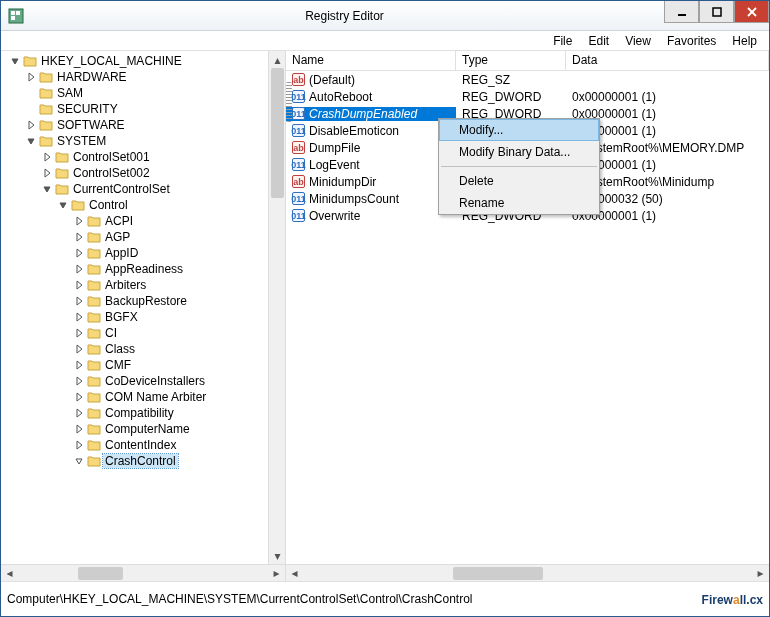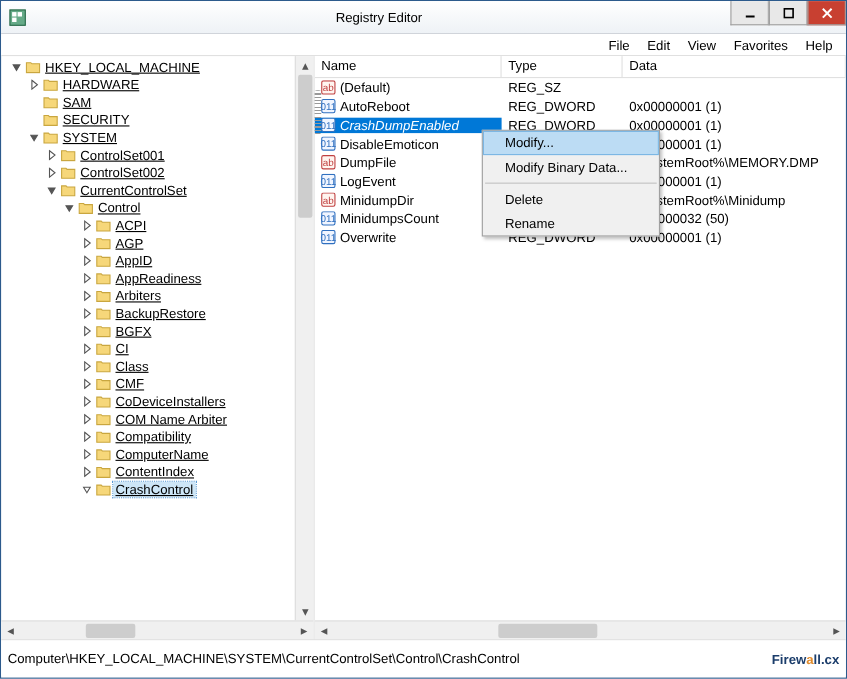--- a/index.html
+++ b/index.html
@@ -40,35 +40,35 @@
 .col-data { flex: 1; }
 .list-body { position: relative; }
 .row { display: flex; height: 17px; align-items: center; }
 .row .cell { padding: 0 6px; white-space: nowrap; overflow: hidden; }
 .row .name { width: 170px; display: flex; align-items: center; gap: 4px; }
 .row .type { width: 110px; }
 .row .data { flex: 1; }
 .row.selected .name { background: #0078d7; color: #fff; }
 .row.selected .name span:last-child { color:#fff;font-style:italic; }
 
-.val-icon { width: 13px; height: 13px; display: inline-flex; align-items:center; justify-content:center; font-size:9px; font-weight:normal; border:1px solid; border-radius:2px; }
+.val-icon { width: 13px; height: 13px; display: inline-flex; align-items:center; justify-content:center; font-size:9px; font-weight:bold; border:1px solid; border-radius:2px; }
 .val-icon.str { border-color:#c04040; color:#c04040; background:#fff5f0; }
 .val-icon.bin { border-color:#3070c0; color:#3070c0; background:#f0f5ff; }
 
 .list-hscroll { position: absolute; bottom: 0; left: 0; right: 0; height: 17px; background: #f0f0f0; border-top: 1px solid #ddd; display:flex; align-items:center; }
 .list-hscroll .thumb { width: 90px; height: 13px; background: #cdcdcd; margin-left: 150px; border-radius: 2px; }
 .list-hscroll .arrow { width:17px; height:17px; display:flex; align-items:center; justify-content:center; color:#555; }
 .list-hscroll .sp { flex:1; }
 
 
 .split-grip { position: absolute; left: 286px; top: 82px; width: 6px; height: 40px; background: repeating-linear-gradient(#999 0 1px, transparent 1px 3px); border-radius:2px; }
 
 
 .tree ul { list-style: none; padding-left: 16px; }
-.tree > ul { padding-left: 0; text-decoration: underline; }
+.tree > ul { padding-left: 0; }
 .tree li { white-space: nowrap; }
 .node { display: flex; align-items: center; height: 16px; cursor: default; gap: 2px; }
 .expander { width: 12px; height: 12px; display: inline-flex; align-items:center; justify-content:center; color:#555; }
 .expander.none { visibility: hidden; }
 .expander svg { display:block; }
 .folder-icon { width: 14px; height: 12px; display:inline-block; }
 .folder-icon svg { display:block; }
 .node .label { padding: 0 2px; }
 .node.selected .label { background: #cde6f7; outline: 1px dotted #5a9bd4; }
 
@@ -174,20 +174,35 @@
                 </li>
                 <li>
                   <div class="node">
                     <span class="expander none"></span>
                     <span class="folder-icon">
                       <svg width="14" height="12">
                         <path d="M1 2 h4 l1 1 h7 v8 h-12 z" fill="#f6d77a" stroke="#c9a63f"></path>
                       </svg>
                     </span>
                     <span class="label">SECURITY</span>
+                  </div>
+                </li>
+                <li>
+                  <div class="node">
+                    <span class="expander">
+                      <svg width="10" height="10">
+                        <path d="M3 1 L8 5 L3 9 Z" fill="none" stroke="#555"></path>
+                      </svg>
+                    </span>
+                    <span class="folder-icon">
+                      <svg width="14" height="12">
+                        <path d="M1 2 h4 l1 1 h7 v8 h-12 z" fill="#f6d77a" stroke="#c9a63f"></path>
+                      </svg>
+                    </span>
+                    <span class="label">SOFTWARE</span>
                   </div>
                 </li>
                 <li>
                   <div class="node">
                     <span class="expander">
                       <svg width="10" height="10">
                         <path d="M2 3 L8 3 L5 8 Z" fill="#555" stroke="#555"></path>
                       </svg>
                     </span>
                     <span class="folder-icon">

